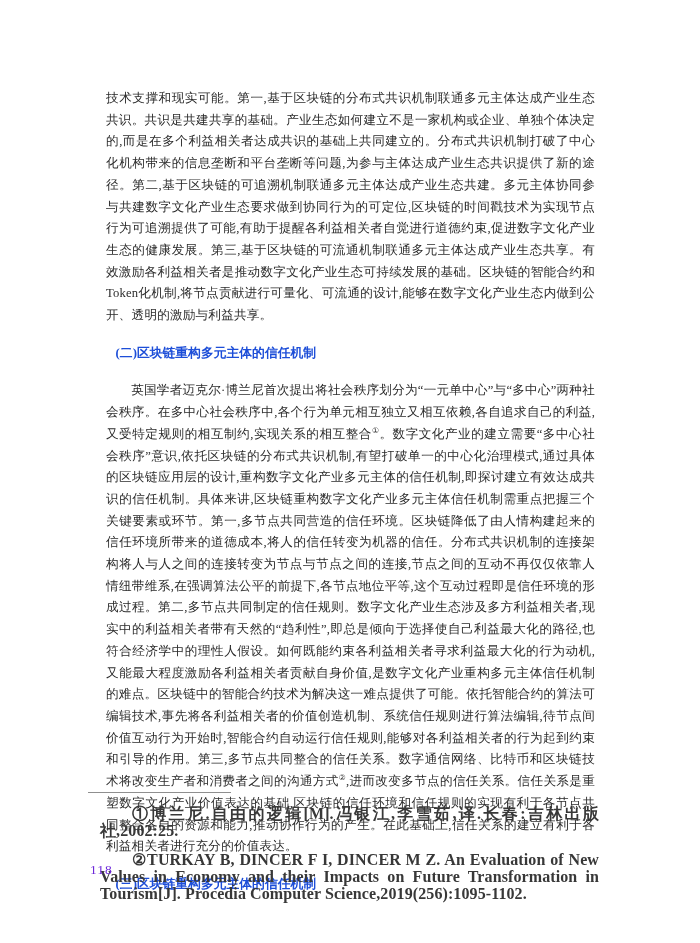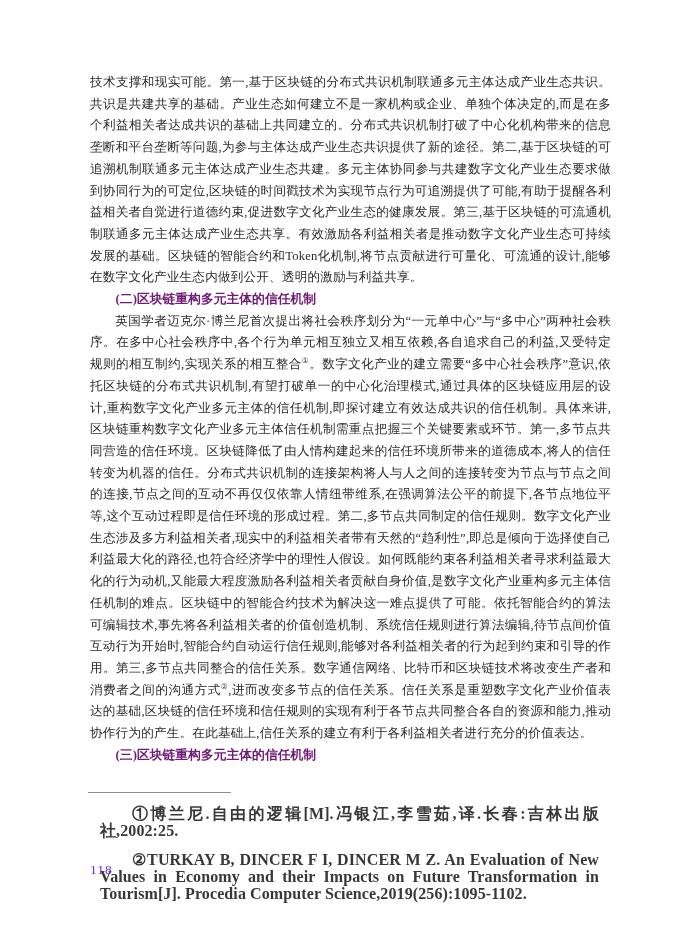--- a/index.html
+++ b/index.html
@@ -16,36 +16,36 @@
     color: #2b2b2b;
     overflow: hidden;
   }
   .text-block {
     position: absolute;
     left: 90px;
     top: 72px;
     width: 521px;
   }
   .body-para {
-    margin: 0;
+    margin: 16px;
     font-size: 12.6px;
     line-height: 21.7px;
     text-align: justify;
     letter-spacing: 0.2px;
   }
   .indent {
     text-indent: 2em;
   }
   .section-heading {
     margin: 0;
     font-size: 12.8px;
     font-weight: bold;
     line-height: 21.7px;
     text-indent: 2em;
-    color: #701a75;
+    color: #1d4ed8;
   }
   sup {
     font-size: 0.62em;
     vertical-align: super;
     line-height: 0;
   }
   .footnote-area {
     position: absolute;
     left: 88px;
     top: 792px;

